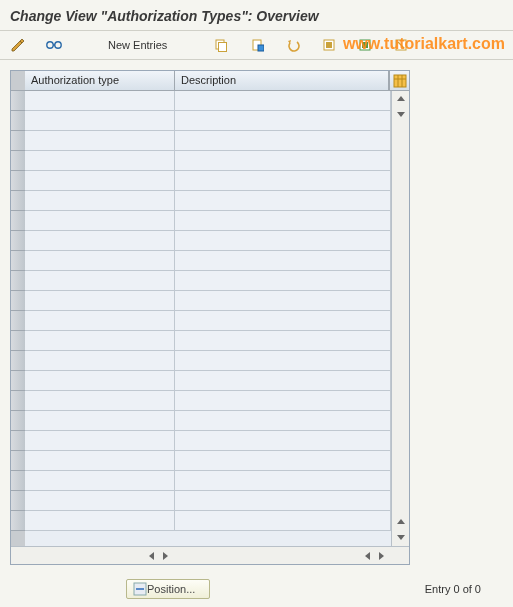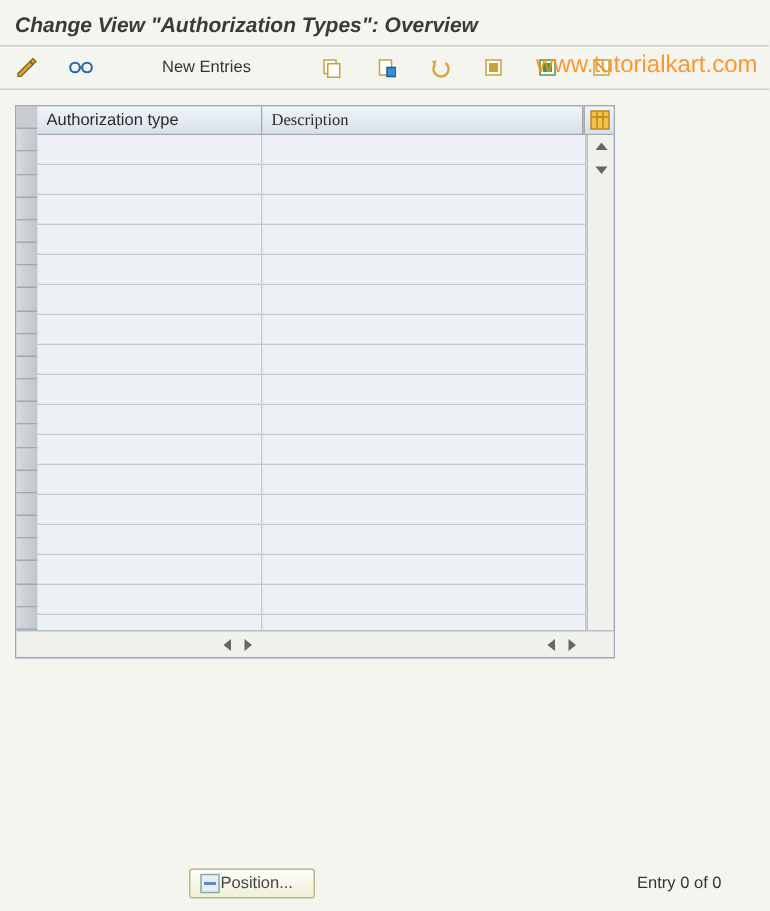--- a/index.html
+++ b/index.html
@@ -41,31 +41,31 @@
       cursor: pointer;
       font-size: 11px;
       color: #333;
     }
     .sep { width: 6px; }
     .watermark {
       position: absolute;
       right: 8px;
       top: 4px;
       font-size: 16px;
-      font-weight: normal;
+      font-weight: bold;
       color: #ff8c1a;
       opacity: 0.9;
       pointer-events: none;
     }
     .work-area {
       background: #e9eef4;
       border: 1px solid #9aa8b8;
       margin: 10px;
       width: 400px;
-      height: 369px;
+      height: 495px;
       position: relative;
       display: flex;
       flex-direction: column;
     }
     .table-wrap {
       flex: 1;
       display: flex;
       flex-direction: row;
       overflow: hidden;
     }
@@ -98,21 +98,21 @@
       border-bottom: 1px solid #a0a8b0;
     }
     .grid-header .col {
       border-right: 1px solid #a0a8b0;
       padding: 3px 6px;
       font-size: 11px;
       color: #2a2a2a;
       background: linear-gradient(#f0f4f9,#d8e1ea);
     }
     .col-auth { width: 150px; }
-    .col-desc { flex: 1; font-family: Liberation Serif, serif; }
+    .col-desc { flex: 1; }
     .col-config {
       width: 20px;
       display: flex;
       align-items: center;
       justify-content: center;
       background: linear-gradient(#f0f4f9,#d8e1ea);
       border-left: 1px solid #a0a8b0;
     }
     .grid-body {
       flex: 1;

